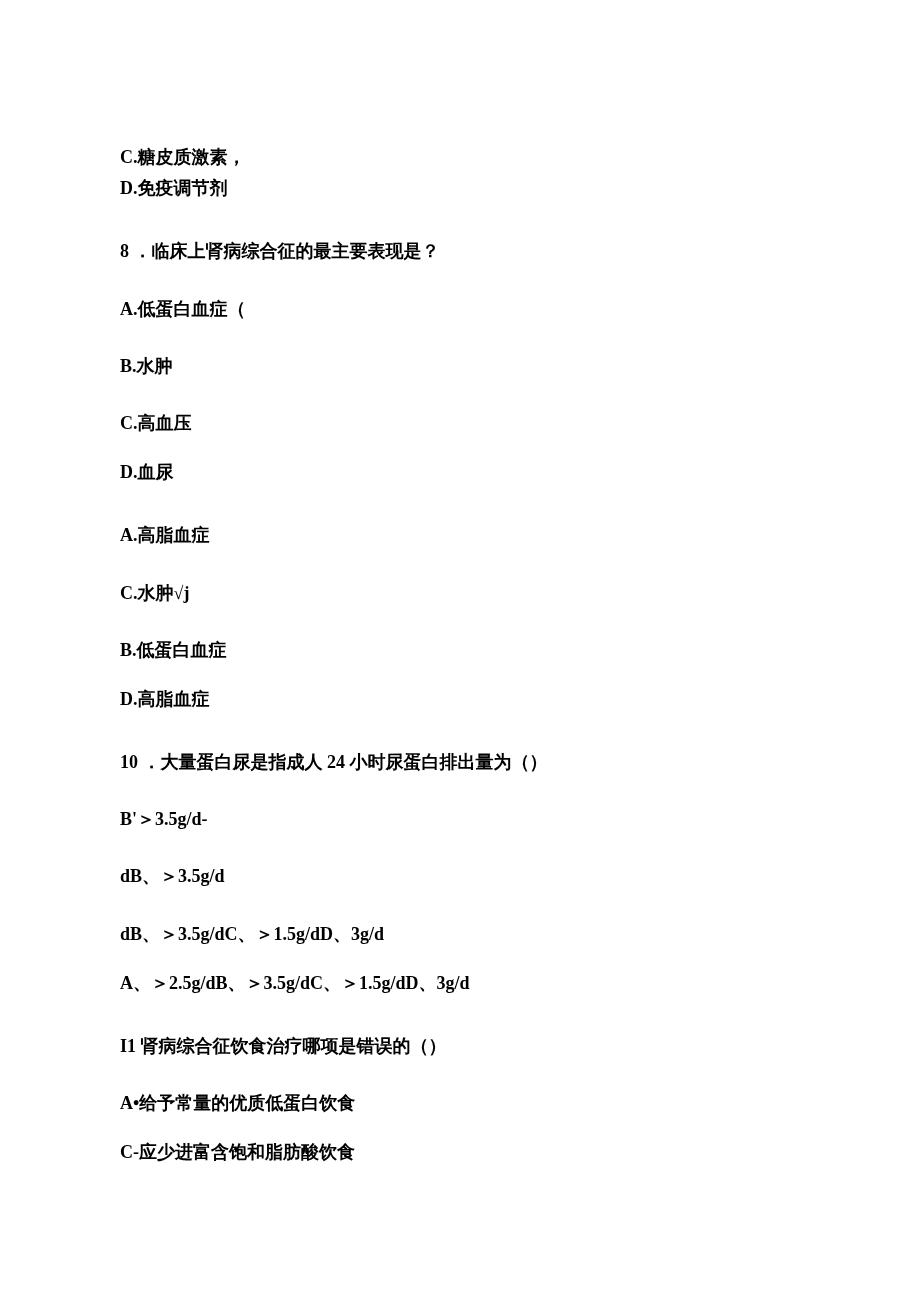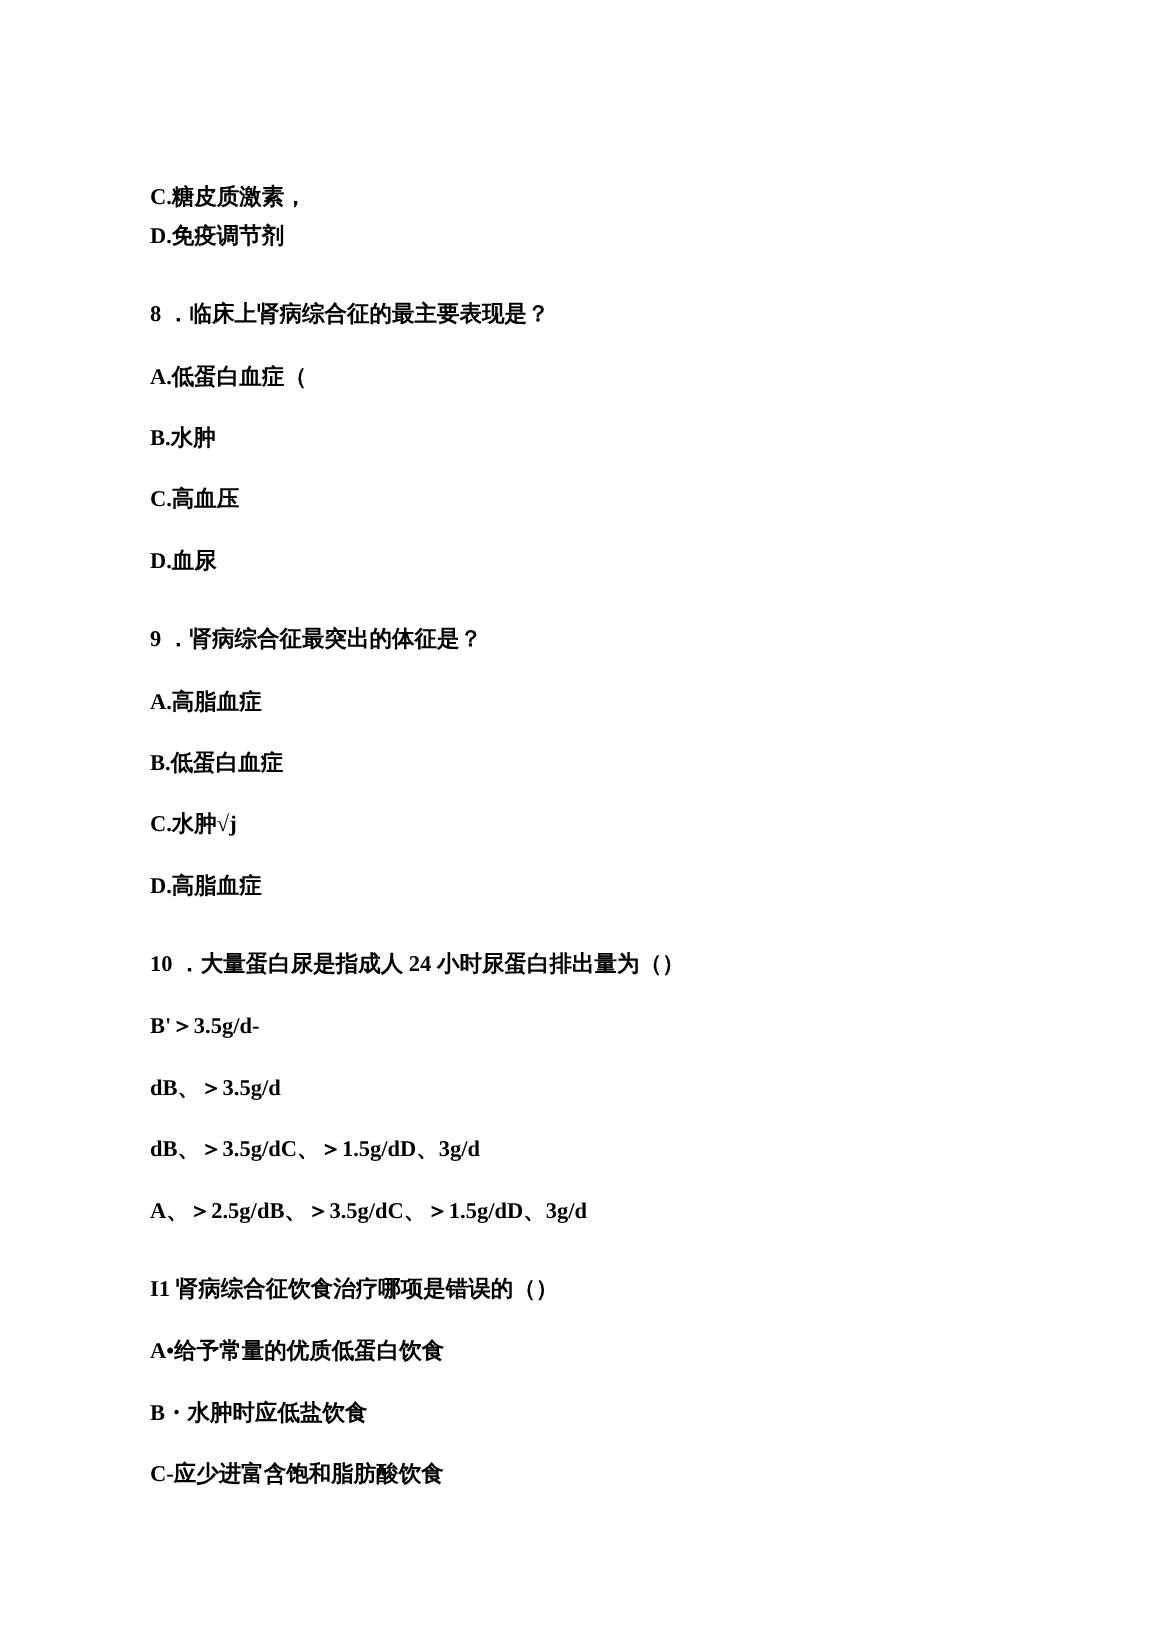--- a/index.html
+++ b/index.html
@@ -19,52 +19,51 @@
     }
     .line {
       margin-bottom: 6px;
     }
     .block {
       margin-bottom: 38px;
       font-weight: bold;
     }
     .spaced-line {
       margin-bottom: 24px;
+      margin-top: 32px;
     }
   </style>
 </head>
 <body>
 
 <div class="block">
   <div class="line">C.糖皮质激素，</div>
   <div class="line">D.免疫调节剂</div>
 </div>
 
 <div class="block">
   <div class="spaced-line">8 ．临床上肾病综合征的最主要表现是？</div>
   <div class="spaced-line">A.低蛋白血症（</div>
   <div class="spaced-line">B.水肿</div>
   <div class="spaced-line">C.高血压</div>
   <div class="line">D.血尿</div>
 </div>
 
 <div class="block">
-  <div class="spaced-line">9 ．肾病综合征最突出的体征是？</div>
   <div class="spaced-line">A.高脂血症</div>
+  <div class="spaced-line">C.水肿√j</div>
   <div class="spaced-line">B.低蛋白血症</div>
-  <div class="spaced-line">C.水肿√j</div>
   <div class="line">D.高脂血症</div>
 </div>
 
 <div class="block">
   <div class="spaced-line">10 ．大量蛋白尿是指成人 24 小时尿蛋白排出量为（）</div>
   <div class="spaced-line">B'＞3.5g/d-</div>
   <div class="spaced-line">dB、＞3.5g/d</div>
   <div class="spaced-line">dB、＞3.5g/dC、＞1.5g/dD、3g/d</div>
   <div class="line">A、＞2.5g/dB、＞3.5g/dC、＞1.5g/dD、3g/d</div>
 </div>
 
 <div class="block">
   <div class="spaced-line">I1 肾病综合征饮食治疗哪项是错误的（）</div>
   <div class="spaced-line">A•给予常量的优质低蛋白饮食</div>
-  <div class="spaced-line">B・水肿时应低盐饮食</div>
   <div class="line">C-应少进富含饱和脂肪酸饮食</div>
 </div>
 
 </body></html>

